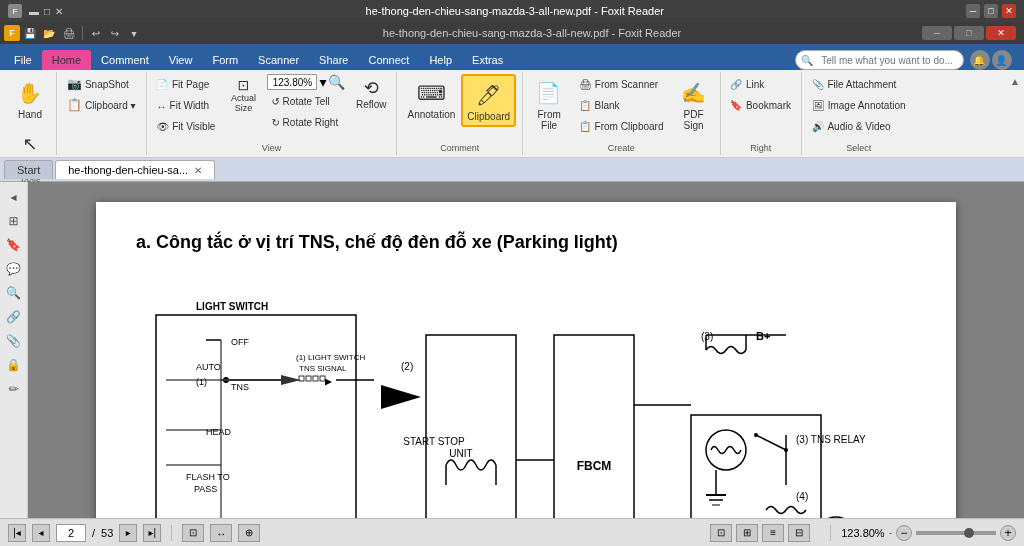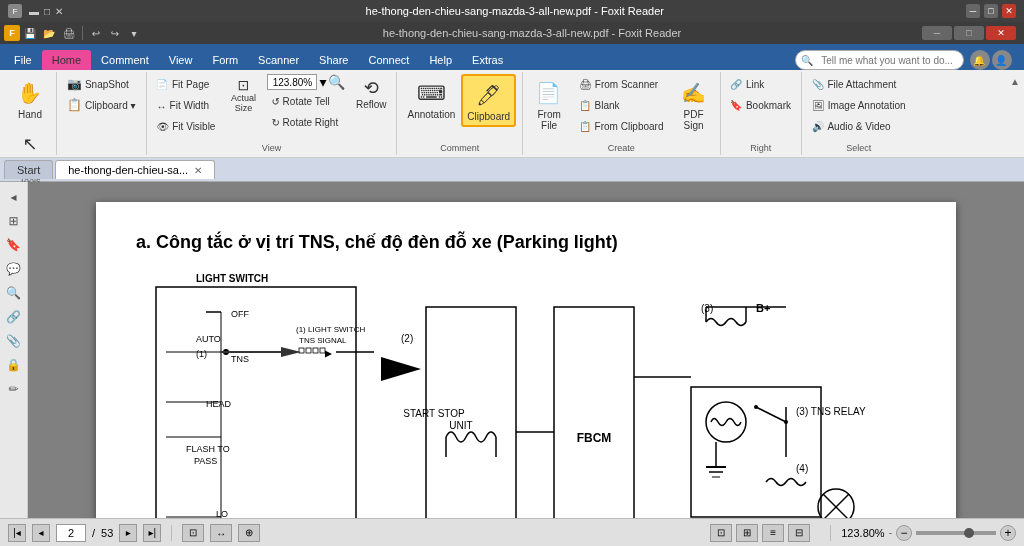--- a/index.html
+++ b/index.html
@@ -193,21 +193,21 @@
       min-height: 600px;
       padding: 30px 40px;
       box-shadow: 0 2px 8px rgba(0,0,0,0.5);
       position: relative;
     }
 
     
     .page-heading {
       font-size: 18px;
       font-weight: bold;
-      margin-bottom: 4px;
+      margin-bottom: 32px;
       color: #000;
     }
 
     
     .circuit-diagram {
       width: 100%;
       overflow: hidden;
     }
 
     

